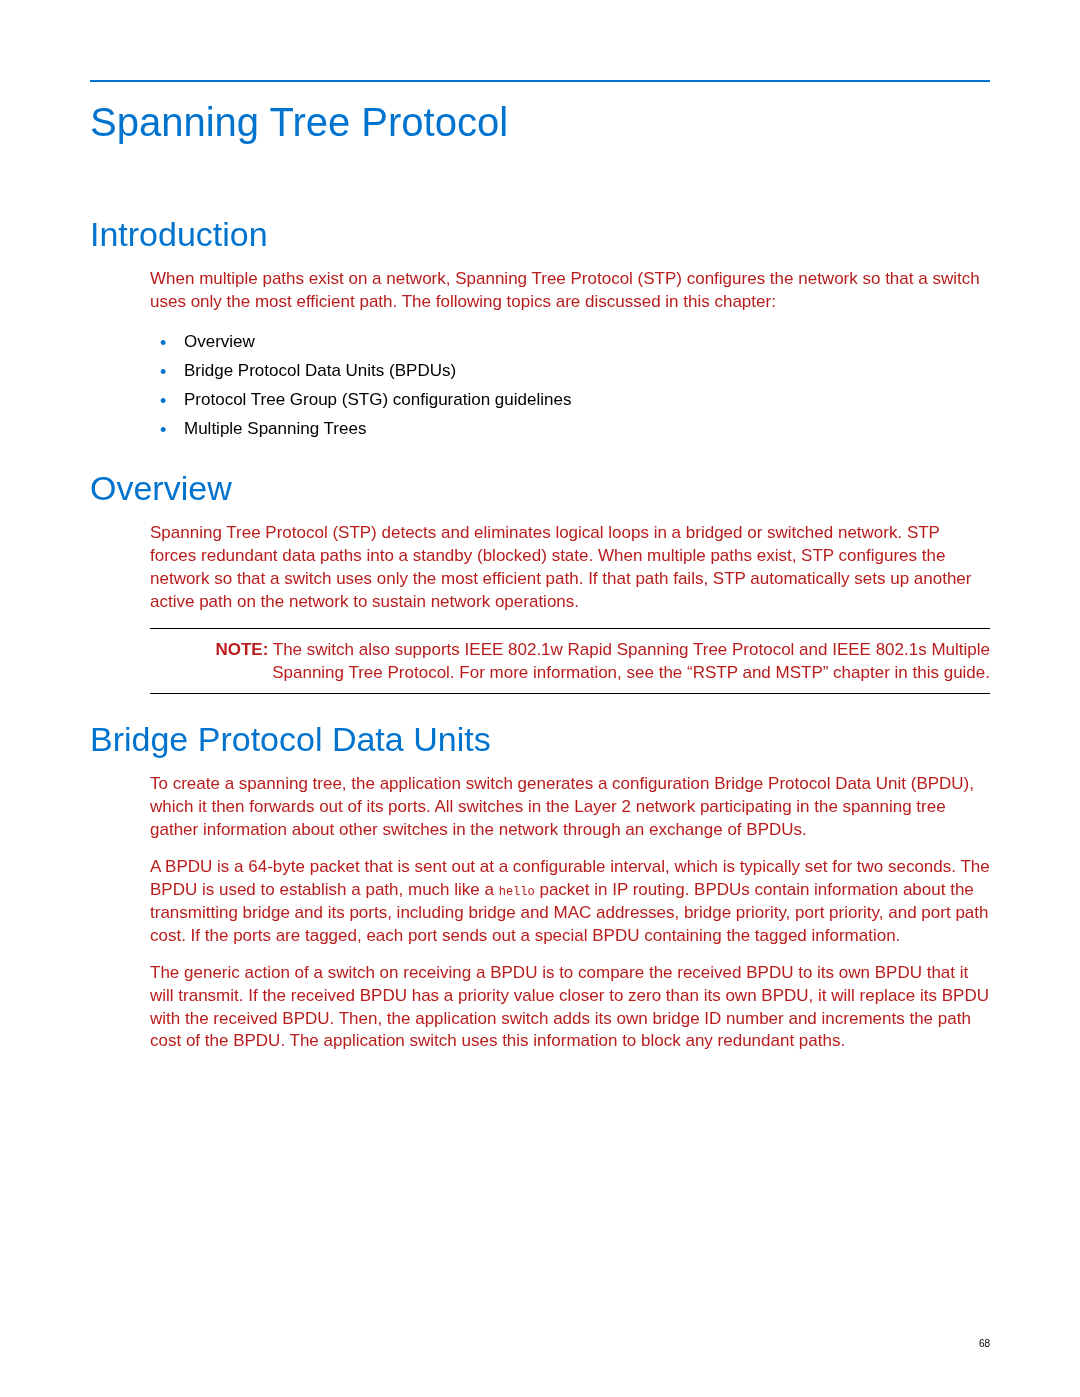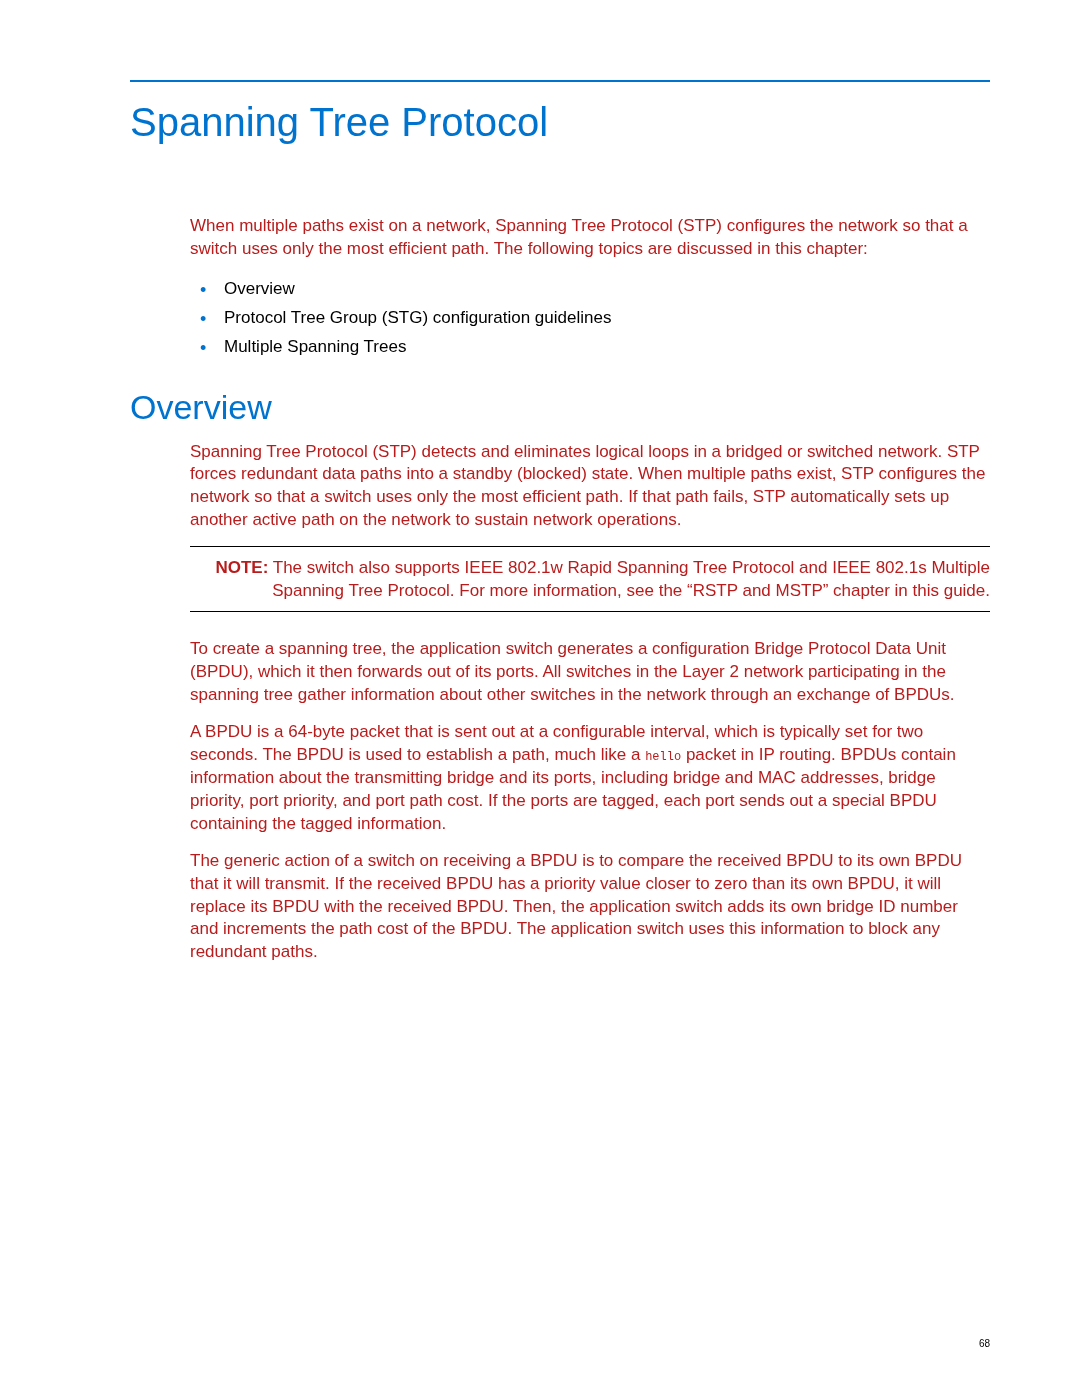--- a/index.html
+++ b/index.html
@@ -8,21 +8,20 @@
     font-family: Arial, Helvetica, sans-serif;
     background: #ffffff;
     color: #000000;
     width: 1080px;
   }
   .page {
     padding: 80px 90px 53px 90px;
     box-sizing: border-box;
     min-height: 1397px;
     position: relative;
-    margin-left: 40px;
   }
   .top-rule {
     border-top: 2px solid #0073cf;
     margin-bottom: 18px;
   }
   h1.doc-title {
     font-family: Arial, Helvetica, sans-serif;
     font-weight: 400;
     font-size: 40px;
     color: #0073cf;
@@ -85,39 +84,42 @@
 </style>
 </head>
 <body>
 
 <div class="page">
 
   <div class="top-rule"></div>
 
   <h1 class="doc-title">Spanning Tree Protocol</h1>
 
+  <h2 class="section">Introduction</h2>
   <div class="body-block">
     <p>When multiple paths exist on a network, Spanning Tree Protocol (STP) configures the network so that a switch uses only the most efficient path. The following topics are discussed in this chapter:</p>
     <ul class="topics">
       <li>Overview</li>
+      <li>Bridge Protocol Data Units (BPDUs)</li>
       <li>Protocol Tree Group (STG) configuration guidelines</li>
       <li>Multiple Spanning Trees</li>
     </ul>
   </div>
 
   <h2 class="section">Overview</h2>
   <div class="body-block">
     <p>Spanning Tree Protocol (STP) detects and eliminates logical loops in a bridged or switched network. STP forces redundant data paths into a standby (blocked) state. When multiple paths exist, STP configures the network so that a switch uses only the most efficient path. If that path fails, STP automatically sets up another active path on the network to sustain network operations.</p>
     <div class="note-box">
       <p>
         <span class="note-label">NOTE:</span><span> The switch also supports IEEE 802.1w Rapid Spanning Tree Protocol and IEEE 802.1s Multiple Spanning Tree Protocol. For more information, see the “RSTP and MSTP” chapter in this guide.</span>
       </p>
     </div>
   </div>
 
+  <h2 class="section">Bridge Protocol Data Units</h2>
   <div class="body-block">
     <p>To create a spanning tree, the application switch generates a configuration Bridge Protocol Data Unit (BPDU), which it then forwards out of its ports. All switches in the Layer 2 network participating in the spanning tree gather information about other switches in the network through an exchange of BPDUs.</p>
     <p>
       <span>A BPDU is a 64-byte packet that is sent out at a configurable interval, which is typically set for two seconds. The BPDU is used to establish a path, much like a </span><span class="mono">hello</span><span> packet in IP routing. BPDUs contain information about the transmitting bridge and its ports, including bridge and MAC addresses, bridge priority, port priority, and port path cost. If the ports are tagged, each port sends out a special BPDU containing the tagged information.</span>
     </p>
     <p>The generic action of a switch on receiving a BPDU is to compare the received BPDU to its own BPDU that it will transmit. If the received BPDU has a priority value closer to zero than its own BPDU, it will replace its BPDU with the received BPDU. Then, the application switch adds its own bridge ID number and increments the path cost of the BPDU. The application switch uses this information to block any redundant paths.</p>
   </div>
 
   <div class="page-number">68</div>
 </div>

